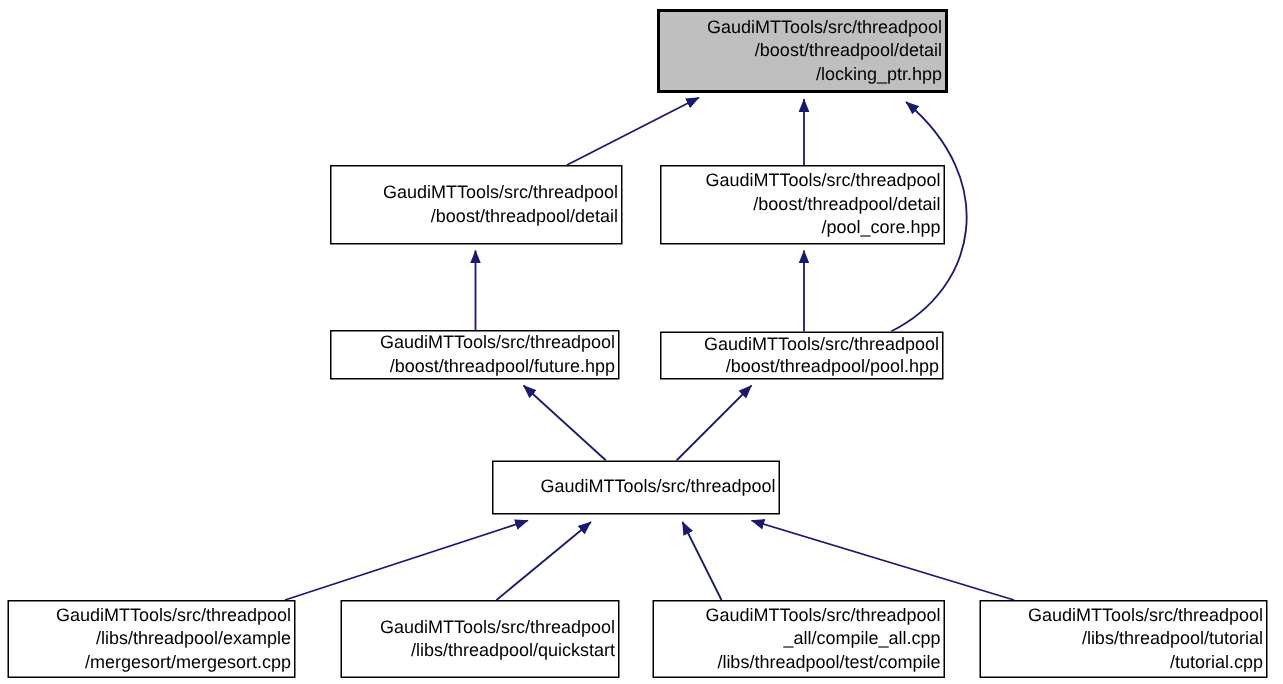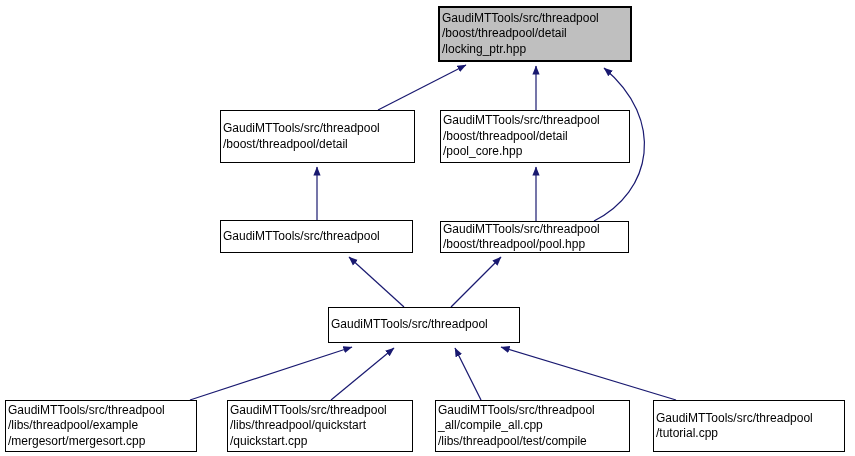--- a/index.html
+++ b/index.html
@@ -21,21 +21,21 @@
     width: 855px; height: 456px;
   }
   .node {
     position: absolute;
     box-sizing: border-box;
     background: #ffffff;
     border: 1px solid #000000;
     color: #000000;
     font-size: 12px;
     line-height: 15.5px;
-    text-align: left;
+    text-align: right;
     display: flex;
     flex-direction: column;
     justify-content: center;
     white-space: nowrap;
     cursor: pointer;
   }
   .node.highlighted {
     background: #bfbfbf;
     border-width: 2px;
     cursor: default;
@@ -78,40 +78,41 @@
       <div class="label-line">GaudiMTTools/src/threadpool</div>
       <div class="label-line">/boost/threadpool/detail</div>
     </div>
     <div class="node" style="left: 440px; top: 110px; width: 190px; height: 53px;">
       <div class="label-line">GaudiMTTools/src/threadpool</div>
       <div class="label-line">/boost/threadpool/detail</div>
       <div class="label-line">/pool_core.hpp</div>
     </div>
     <div class="node" style="left: 220px; top: 220px; width: 193px; height: 33px;">
       <div class="label-line">GaudiMTTools/src/threadpool</div>
+      <div class="label-line">/boost/threadpool/future.hpp</div>
     </div>
     <div class="node" style="left: 440px; top: 221px; width: 189px; height: 32px;">
       <div class="label-line">GaudiMTTools/src/threadpool</div>
       <div class="label-line">/boost/threadpool/pool.hpp</div>
     </div>
     <div class="node" style="left: 328px; top: 307px; width: 192px; height: 36px;">
       <div class="label-line">GaudiMTTools/src/threadpool</div>
     </div>
     <div class="node" style="left: 5px; top: 400px; width: 192px; height: 52px;">
       <div class="label-line">GaudiMTTools/src/threadpool</div>
       <div class="label-line">/libs/threadpool/example</div>
       <div class="label-line">/mergesort/mergesort.cpp</div>
     </div>
     <div class="node" style="left: 227px; top: 400px; width: 186px; height: 52px;">
       <div class="label-line">GaudiMTTools/src/threadpool</div>
       <div class="label-line">/libs/threadpool/quickstart</div>
-      <div class="label-line">/quickstart.cpp</div>
     </div>
     <div class="node" style="left: 435px; top: 400px; width: 195px; height: 52px;">
       <div class="label-line">GaudiMTTools/src/threadpool</div>
       <div class="label-line">_all/compile_all.cpp</div>
       <div class="label-line">/libs/threadpool/test/compile</div>
     </div>
     <div class="node" style="left: 653px; top: 400px; width: 192px; height: 52px;">
       <div class="label-line">GaudiMTTools/src/threadpool</div>
+      <div class="label-line">/libs/threadpool/tutorial</div>
       <div class="label-line">/tutorial.cpp</div>
     </div>
   </div>
 
 </body></html>

